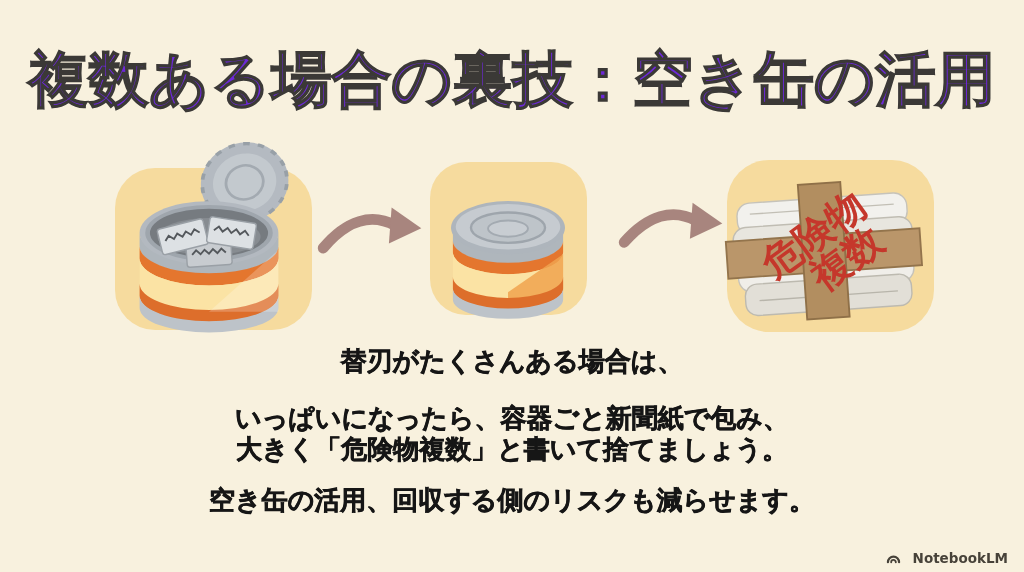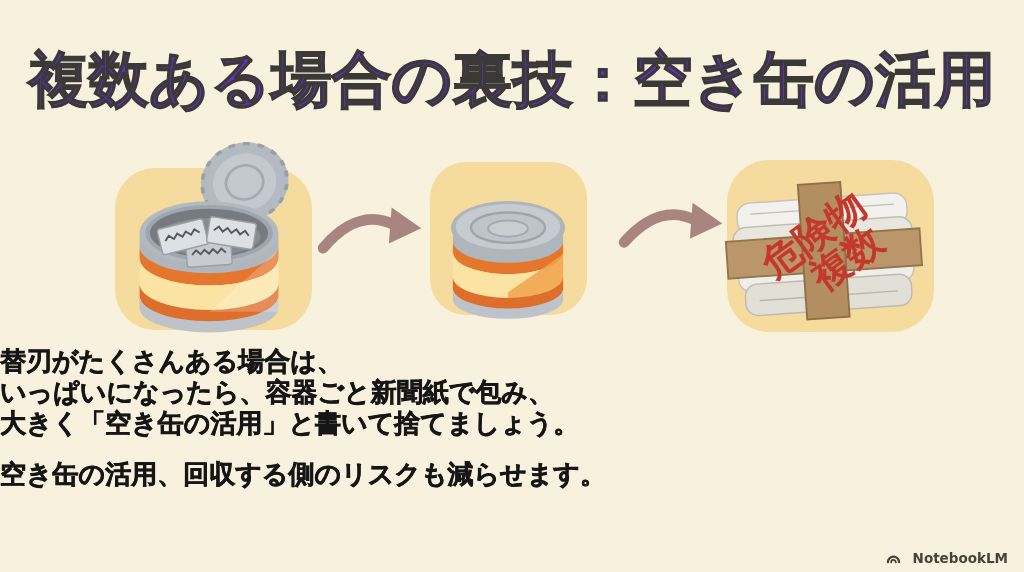--- a/index.html
+++ b/index.html
@@ -31,29 +31,29 @@
   .illus{position:absolute;}
   .open-can{left:115px;top:128px;width:188px;height:211px;}
   .closed-can{left:432px;top:178px;width:152px;height:143px;}
   .bundle{left:712px;top:150px;width:222px;height:208px;}
   .arrow{position:absolute;}
   .arrow1{left:316px;top:198px;width:108px;height:64px;}
   .arrow2{left:617px;top:194px;width:108px;height:66px;}
   .body-text{
     position:absolute;
     top:346px;left:0;width:100%;
-    text-align:left;
+    text-align:center;
     color:#161616;
     font-size:26px;
     font-weight:800;
     line-height:31px;
     -webkit-text-stroke:0.6px #161616;
   }
   .body-text p{margin:0;}
-  .body-text p.p2{}
+  .body-text p.p2{margin-top:26px;}
   .body-text p.p3{margin-top:20px;}
   .watermark{
     position:absolute;
     right:16px;bottom:6px;
     display:flex;align-items:center;gap:12px;
     font-size:13.5px;
     font-weight:600;
     color:#474239;
   }
   svg text.bundle-label{
@@ -151,21 +151,21 @@
       <g transform="translate(122,108) rotate(-32)">
         <text class="bundle-label" x="0" y="-6" font-size="42" text-anchor="middle">危険物</text>
         <text class="bundle-label" x="14" y="36" font-size="42" text-anchor="middle">複数</text>
       </g>
     </g>
   </svg>
 
   <div class="body-text">
     <p class="p1">替刃がたくさんある場合は、</p>
     <p class="p2">いっぱいになったら、容器ごと新聞紙で包み、</p>
-    <p class="p1">大きく「空き缶の活用」と書いて捨てましょう。</p>
+    <p class="p1">大きく「危険物複数」と書いて捨てましょう。</p>
     <p class="p3">空き缶の活用、回収する側のリスクも減らせます。</p>
   </div>
 
   <div class="watermark">
     <svg width="15" height="13" viewBox="0 0 16 14">
       <path d="M2,11 A6,6 0 0 1 14,11" fill="none" stroke="#474239" stroke-width="2.4" stroke-linecap="round"></path>
       <path d="M5.5,11 A2.5,2.5 0 0 1 10.5,11" fill="none" stroke="#474239" stroke-width="2" stroke-linecap="round"></path>
     </svg>
     <span>NotebookLM</span>
   </div>

